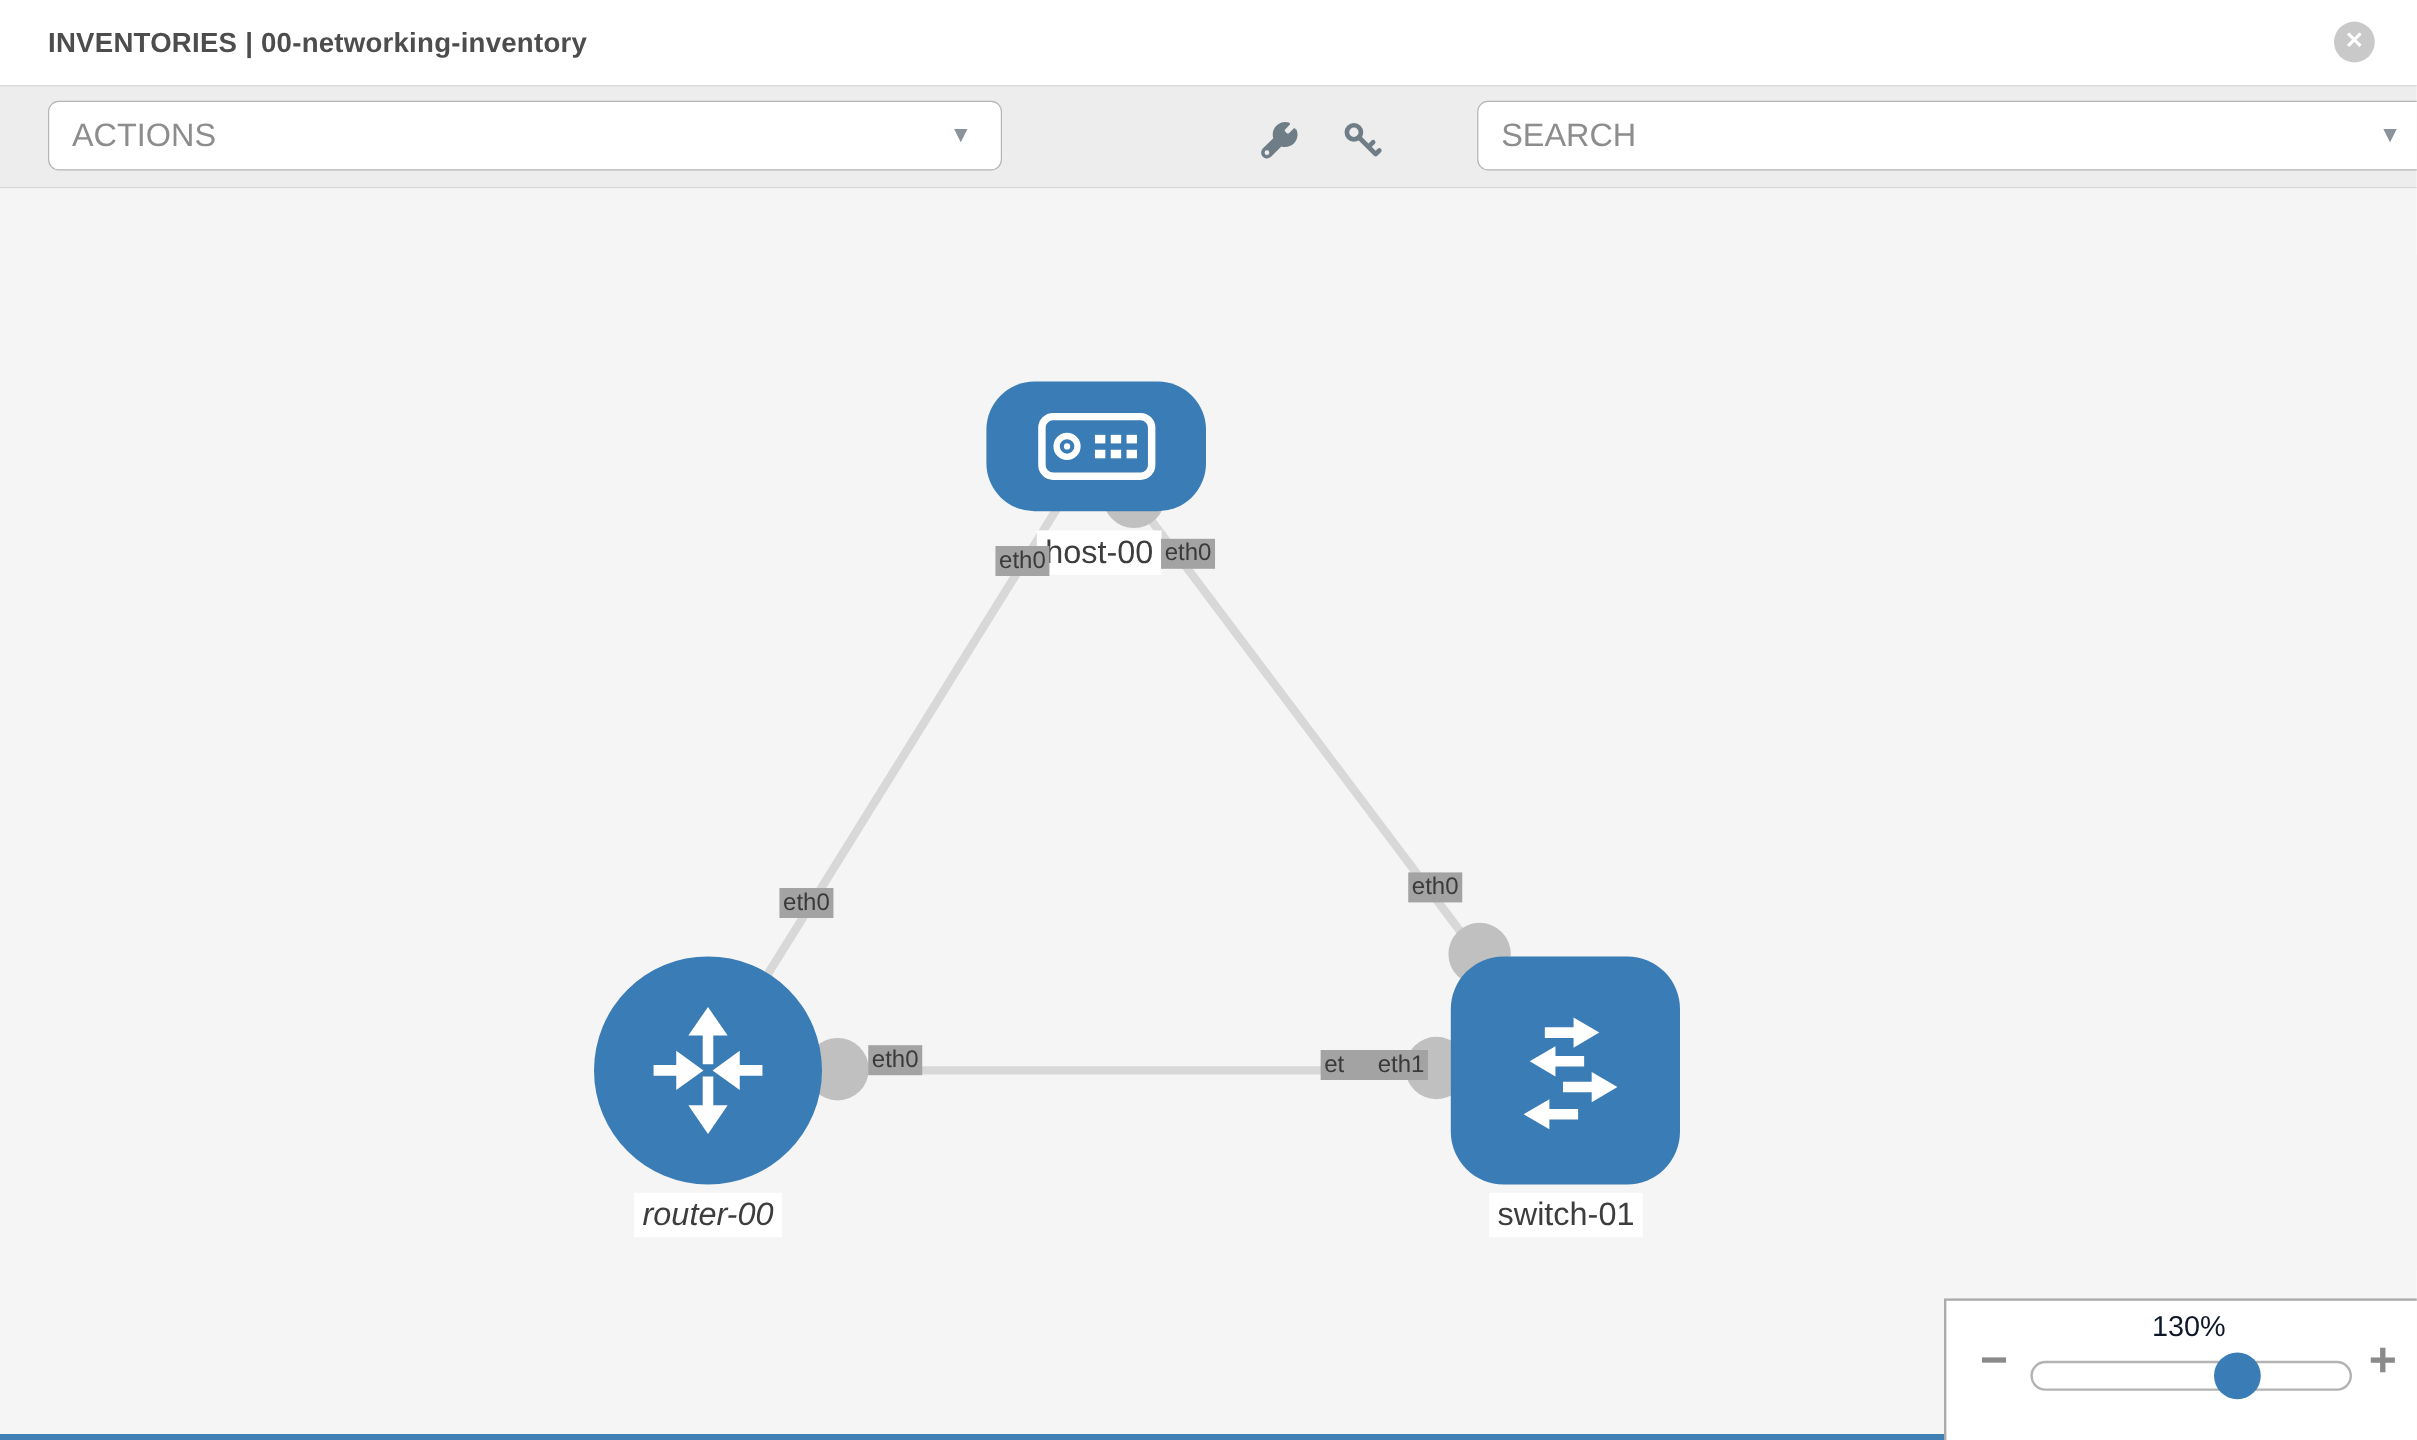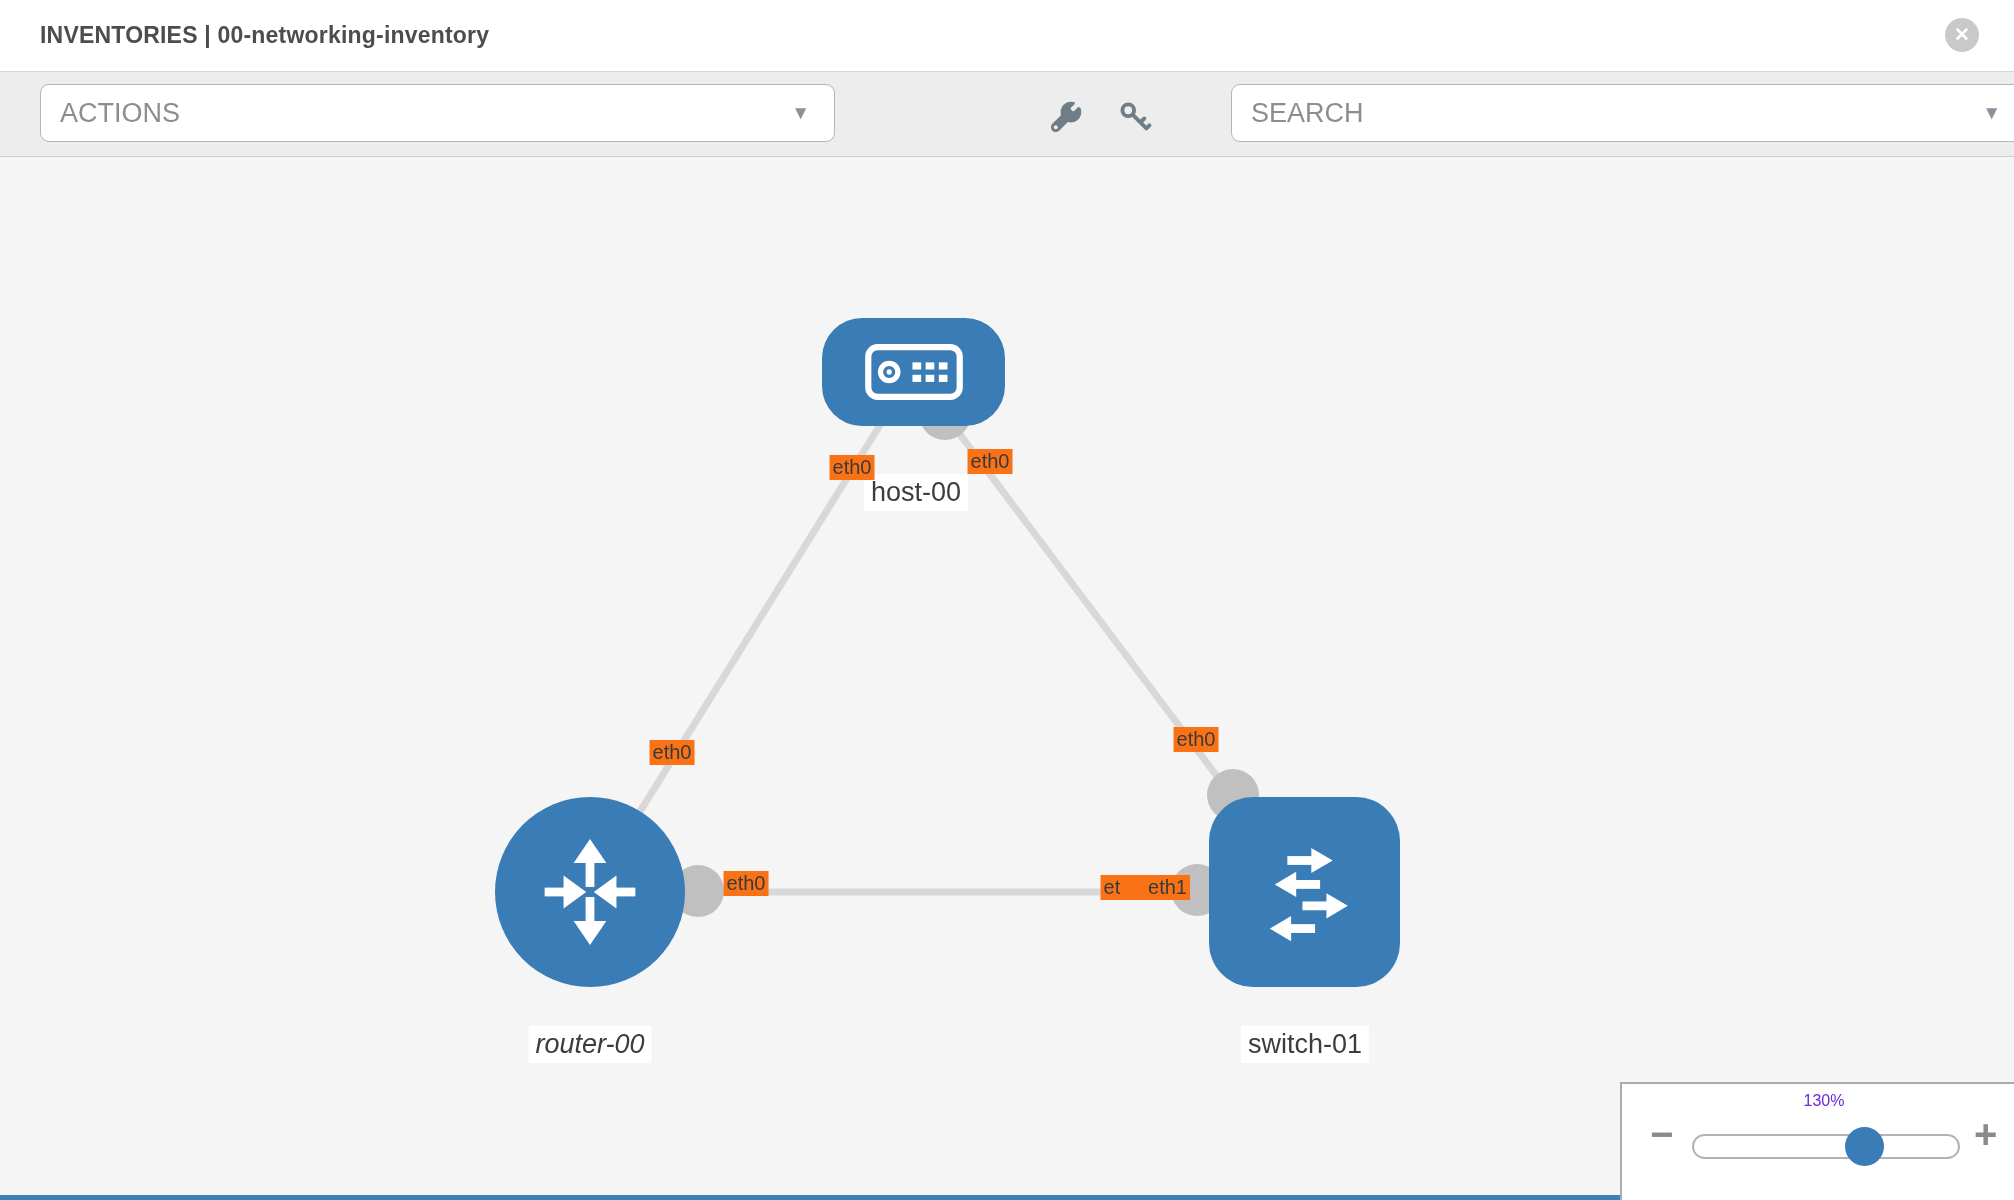--- a/index.html
+++ b/index.html
@@ -39,40 +39,40 @@
   .node { position:absolute; background:#3a7cb5; cursor:pointer;
     display:flex; align-items:center; justify-content:center; }
   .node-host   { left:822px; top:318px; width:183px; height:108px; border-radius:40px; }
   .node-router { left:495px; top:797px; width:190px; height:190px; border-radius:50%; }
   .node-switch { left:1209px; top:797px; width:191px; height:190px; border-radius:44px; }
   .node-host svg   { width:100px; height:62px; }
   .node-router svg { width:126px; height:126px; }
   .node-switch svg { width:126px; height:126px; }
 
   .node-label { position:absolute; transform:translateX(-50%); background:#fff;
-    color:#3d3d3d; font-size:27px; line-height:33px; padding:2px 7px; white-space:nowrap;margin-top:32px; }
+    color:#3d3d3d; font-size:27px; line-height:33px; padding:2px 7px; white-space:nowrap; }
   .host-label   { left:916px;  top:442px; }
   .router-label { left:590px;  top:994px;font-style:italic; }
   .switch-label { left:1305px; top:994px; }
 
-  .iface-label { position:absolute; transform:translateX(-50%); background:#f97316;
+  .iface-label { position:absolute; transform:translateX(-50%); background:#a3a3a3;
     color:#3a3a3a; font-size:20px; line-height:25px; padding:0 3px; white-space:nowrap; }
   .if-hr-h { left:852px;  top:455px; }
   .if-hr-r { left:672px;  top:740px; }
   .if-hs-h { left:990px;  top:449px; }
   .if-hs-s { left:1196px; top:727px; }
   .if-rs-r { left:746px;  top:871px; }
   .if-rs-s-under { left:1123px; top:875px; }
   .if-rs-s-over  { left:1155px; top:875px;padding-left:28px; }
 
   
   .zoom-panel { position:absolute; left:1620px; top:1082px; width:400px; height:130px;
     background:#fff; border:2px solid #ababab; }
   .zoom-value { position:absolute; left:202px; top:8px; transform:translateX(-50%);
-    font-size:16px; color:#6d28d9; }
+    font-size:24px; color:#0f172a; }
   .zoom-minus, .zoom-plus { position:absolute; top:30px; font-size:40px; font-weight:bold;
     color:#8a8a8a; cursor:pointer; line-height:40px; }
   .zoom-minus { left:28px; }
   .zoom-plus  { left:352px; }
   .zoom-track { position:absolute; left:70px; top:50px; width:268px; height:25px;
     background:#fff; border:2px solid #b3b3b3; border-radius:13px; cursor:pointer; }
   .zoom-handle { position:absolute; left:223px; top:43px; width:39px; height:39px;
     border-radius:50%; background:#3a7cb5; cursor:grab; }
 
   .bottom-bar { position:absolute; left:0; top:1195px; width:1622px; height:5px; background:#4180b4; }

